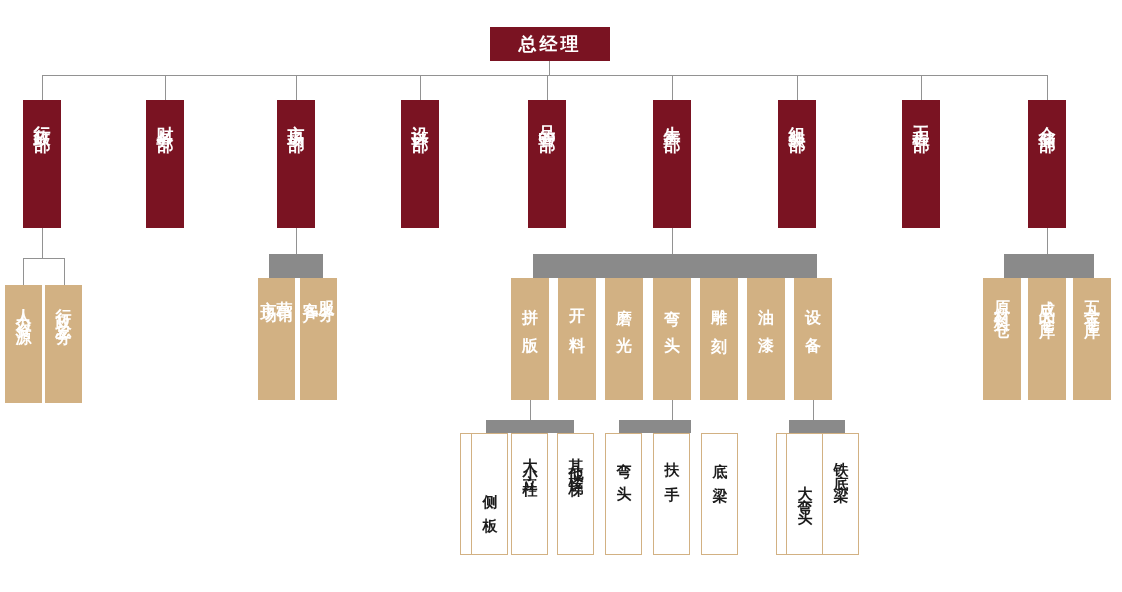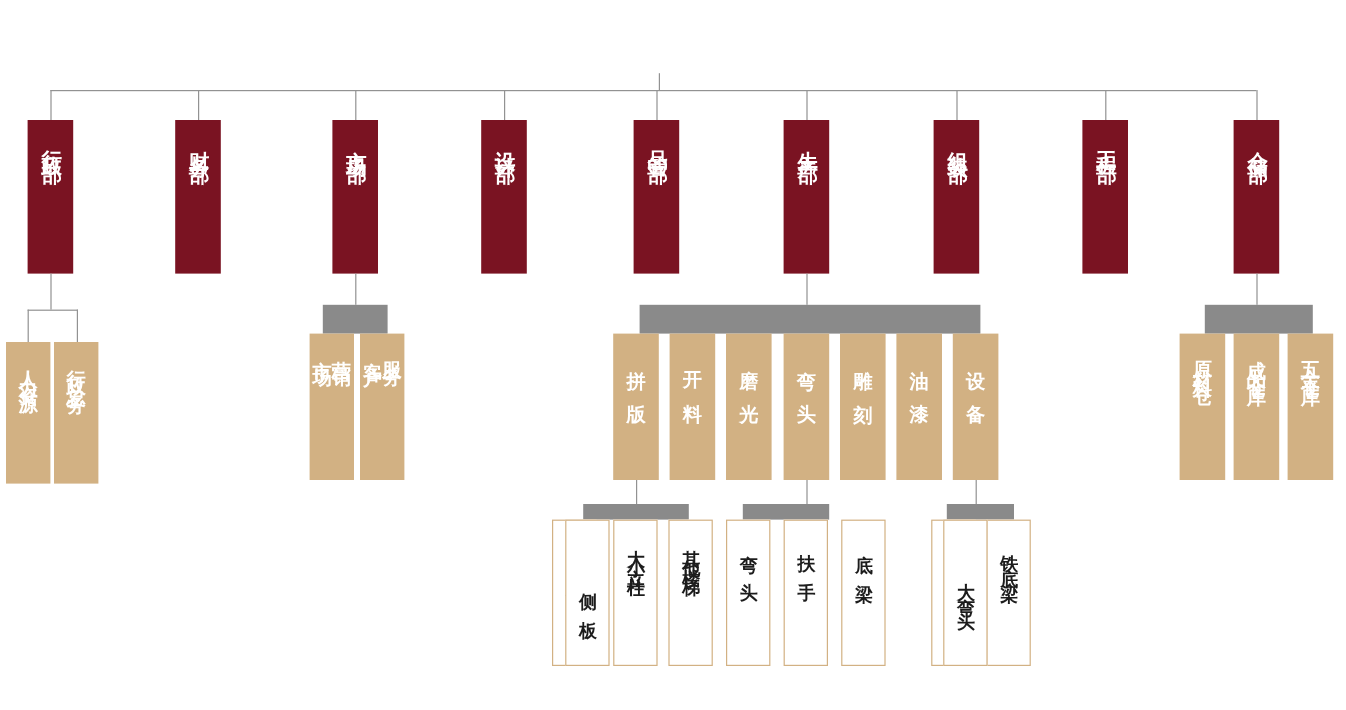--- a/index.html
+++ b/index.html
@@ -40,20 +40,23 @@
   .pt10{padding-top:10px;} .pt12{padding-top:12px;} .pt14{padding-top:14px;}
   .pt16{padding-top:16px;} .pt18{padding-top:18px;} .pt40{padding-top:40px;} .pt48{padding-top:48px;}
 
   .z1{z-index:1;} .z2{z-index:2;}
 </style>
 </head>
 <body>
 
 <div class="canvas">
 
+  <div class="root">
+    <span>总经理</span>
+  </div>
 
   <div class="vl" style="left:549px;top:61px;height:14px"></div>
   <div class="hl" style="left:42px;top:75px;width:1005px"></div>
   <div class="vl" style="left:42px;top:75px;height:25px"></div>
   <div class="vl" style="left:165px;top:75px;height:25px"></div>
   <div class="vl" style="left:296px;top:75px;height:25px"></div>
   <div class="vl" style="left:420px;top:75px;height:25px"></div>
   <div class="vl" style="left:547px;top:75px;height:25px"></div>
   <div class="vl" style="left:672px;top:75px;height:25px"></div>
   <div class="vl" style="left:797px;top:75px;height:25px"></div>

